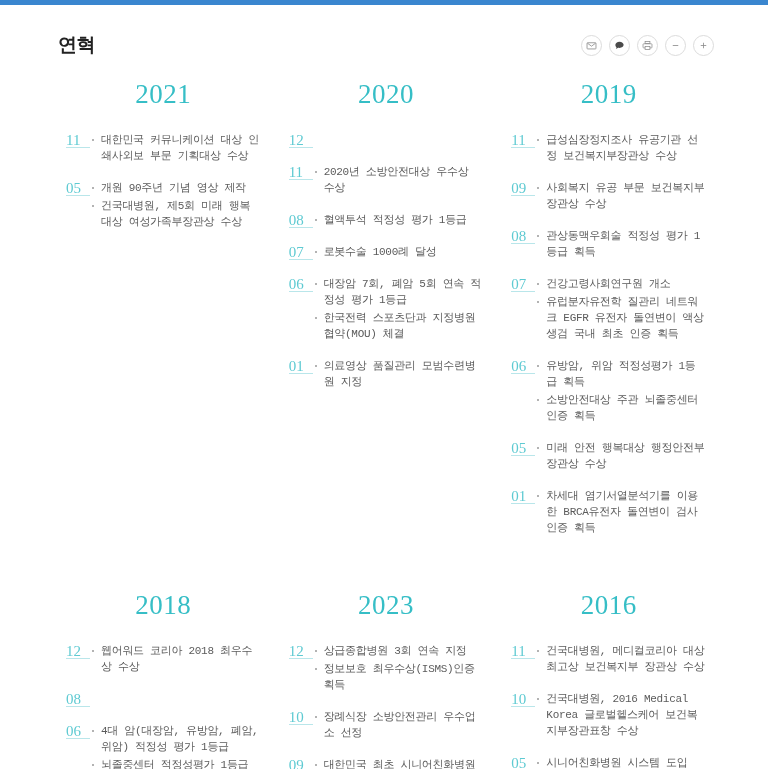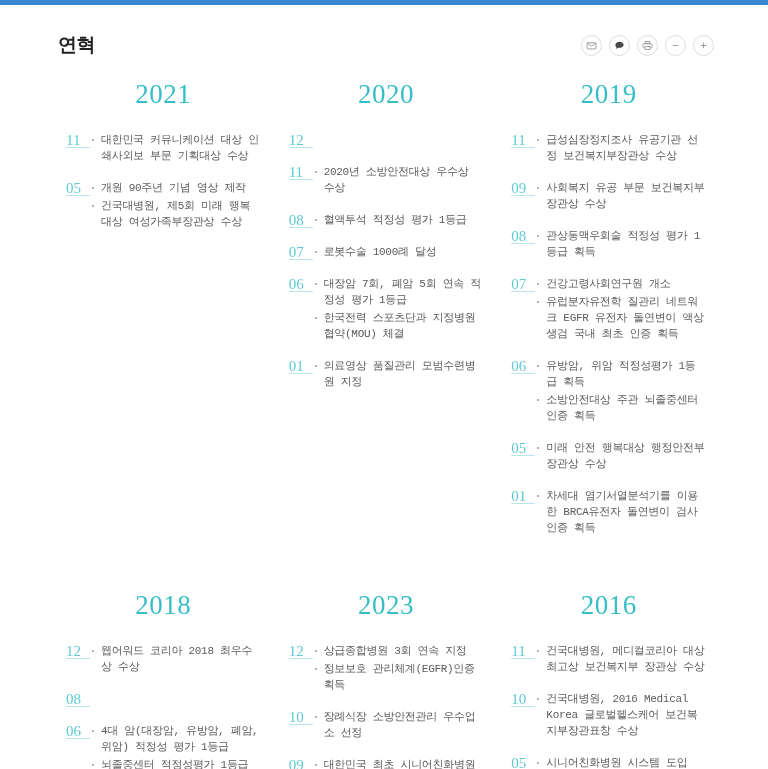--- a/index.html
+++ b/index.html
@@ -291,21 +291,21 @@
               <div class="entry">2018 미래 안전 행복 대상 보건복지부 장관상 수상</div>
             </div>
           </div>
         </div>
         <div class="year-block">
           <div class="year-title">2023</div>
           <div class="month-group">
             <div class="month-num">12</div>
             <div class="month-items">
               <div class="entry">상급종합병원 3회 연속 지정</div>
-              <div class="entry">정보보호 관리체계(EGFR)인증 획득</div>
+              <div class="entry">정보보호 최우수상(ISMS)인증 획득</div>
             </div>
           </div>
           <div class="month-group">
             <div class="month-num">10</div>
             <div class="month-items">
               <div class="entry">장례식장 소방안전관리 우수업소 선정</div>
             </div>
           </div>
           <div class="month-group">
             <div class="month-num">09</div>

